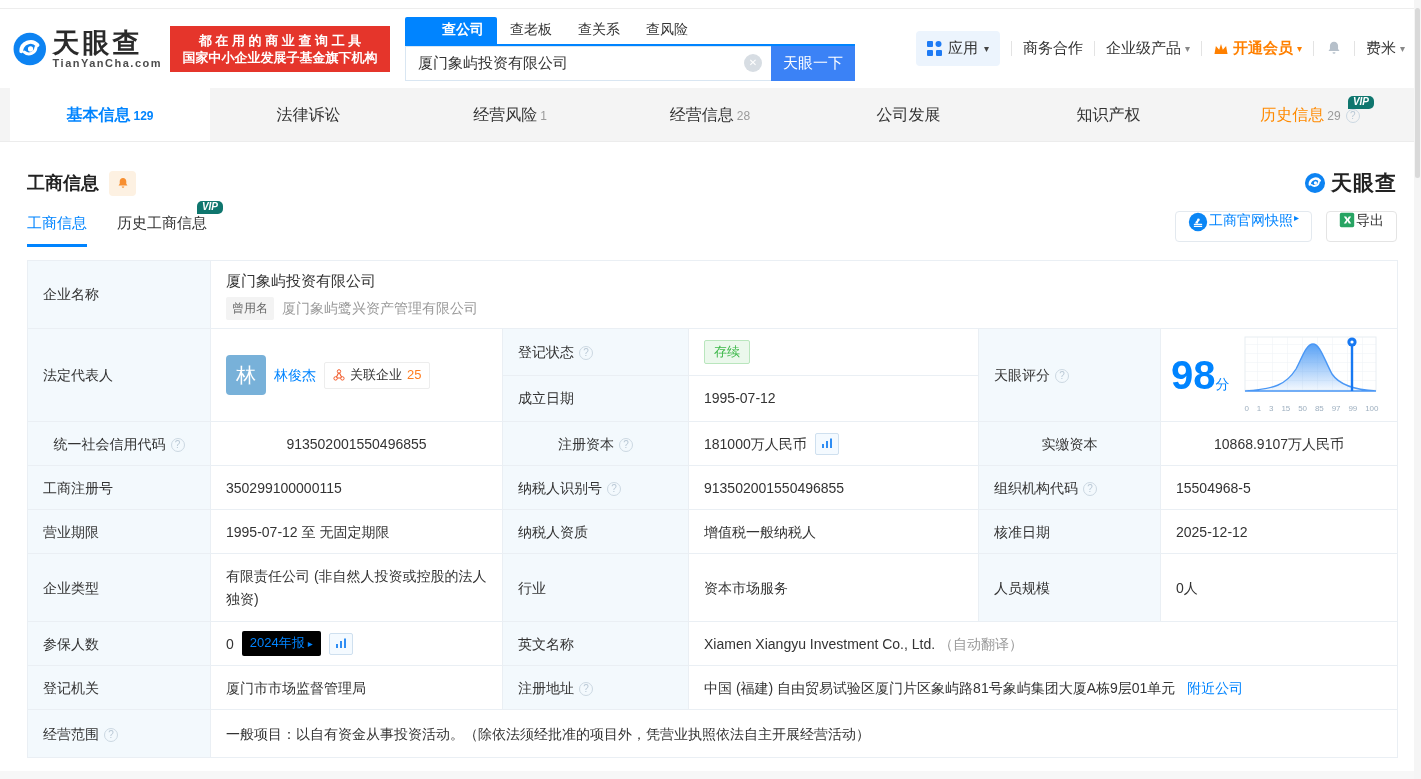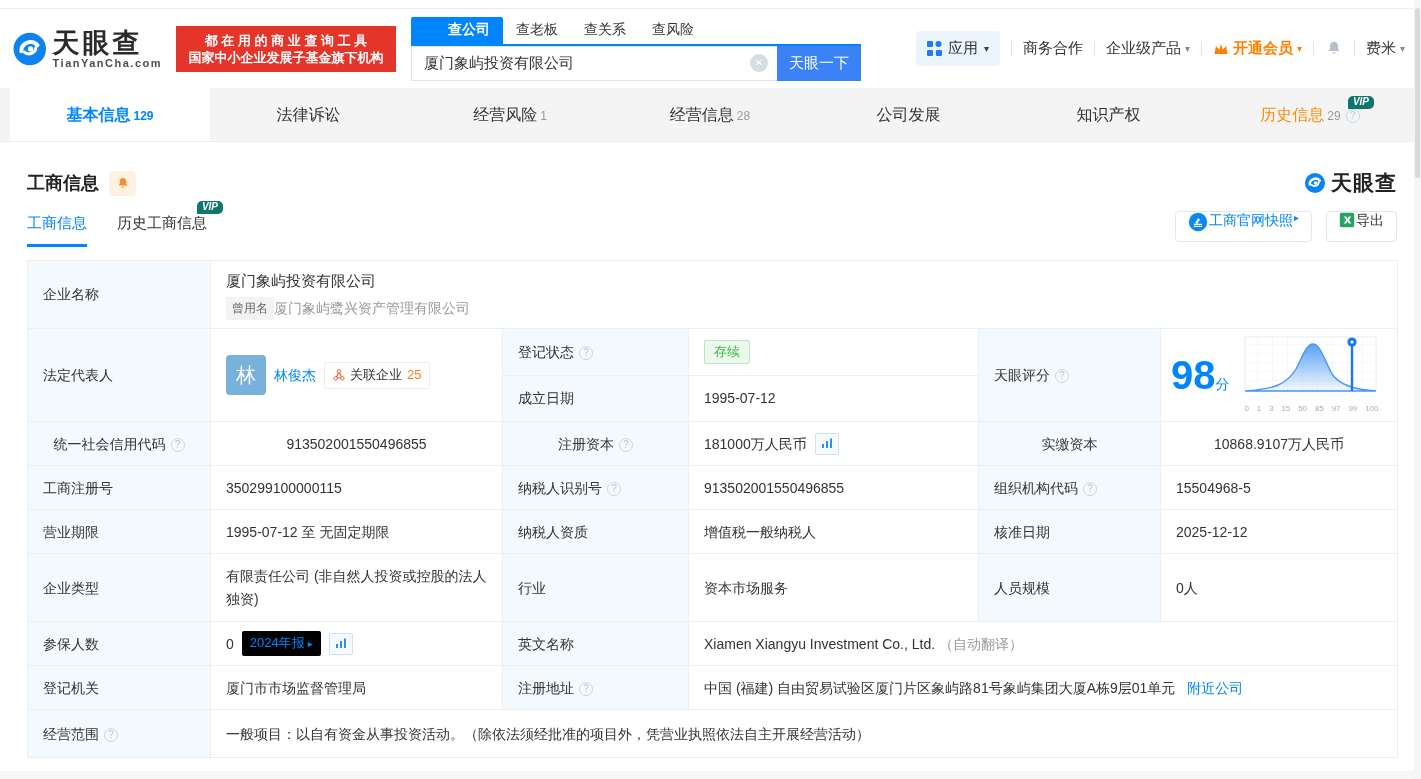--- a/index.html
+++ b/index.html
@@ -7,21 +7,21 @@
     font-family:"Liberation Sans","DejaVu Sans",sans-serif; color:#333; }
   .topstrip { height:9px; border-bottom:1px solid #ededed; background:#fff; }
 
   
   .header { height:79px; display:flex; align-items:center; padding-left:12px; background:#fff; }
   .logo { display:flex; align-items:center; width:150px; flex:none; }
   .logo-txt { margin-left:5px; }
   .logo-name { font-size:27px; font-weight:bold; color:#2a2a2a; letter-spacing:3px; line-height:28px; }
   .logo-domain { font-size:11px; color:#4d4d4d; letter-spacing:1.5px; font-weight:bold; }
   .slogan { background:#e5352b; color:#fff; font-size:13px; font-weight:bold; width:220px; flex:none;
-    padding:6px 8px; text-align:center; line-height:17px; margin-left:14px; }
+    padding:6px 8px; text-align:center; line-height:17px; margin-left:8px; }
   .searchbox { margin-left:15px; width:450px; flex:none; }
   .search-tabs { display:flex; border-bottom:2px solid #0084ff; font-size:14px; align-items:flex-end; }
   .search-tab { padding:4px 13px 5px; color:#333; cursor:pointer; }
   .search-tab.active { background:#0084ff; color:#ffffff; border-radius:2px 2px 0 0; font-weight:bold;padding-left:37px; }
   .search-row { display:flex; height:35px; }
   .input-wrap { position:relative; flex:1; }
   .search-input { width:100%; height:100%; border:1px solid #d9e6f2; border-right:none;
     padding:0 34px 0 12px; font-size:15px; color:#333; outline:none; }
   .clear-btn { position:absolute; right:9px; top:8px; width:18px; height:18px; border-radius:50%;
     background:#d7dde3; color:#fff; font-size:10px; display:flex; align-items:center; justify-content:center; cursor:pointer; }
@@ -70,21 +70,21 @@
   .export-btn { border-color:#e4e4e4; color:#333; }
   .arrow-r { font-size:10px; }
 
   
   table.info { border-collapse:collapse; margin:13px 24px 0 27px; table-layout:fixed; width:1370px; }
   .info td { border:1px solid #eaeff4; padding:8px 15px; font-size:14px; color:#333; vertical-align:middle;
     line-height:1.6; word-break:break-all; }
   .info td.lbl { background:#f3f9fd; color:#333; }
   .cell-flex { display:flex; align-items:center; gap:8px; flex-wrap:wrap; }
   .company-name { font-size:15px; color:#333; margin-bottom:4px; }
-  .former-row { display:flex; align-items:center; }
+  .former-row { display:flex; align-items:center; gap:8px; }
   .former-badge { background:#f3f3f3; color:#666; font-size:12px; padding:2px 6px; border-radius:2px; }
   .former-name { color:#999; font-size:14px; }
   .avatar { width:40px; height:40px; background:#78b1d9; border-radius:4px; color:#fff; font-size:20px;
     display:flex; align-items:center; justify-content:center; flex:none; cursor:pointer; }
   .blue-link { color:#0084ff; cursor:pointer; text-decoration:none; }
   .related-badge { border:1px solid #ededed; border-radius:2px; padding:2px 8px; display:inline-flex;
     align-items:center; gap:5px; font-size:13px; color:#333; cursor:pointer; background:#fff; }
   .related-cnt { color:#ff7d20; }
   .status-badge { display:inline-block; background:#ebf8ec; border:1px solid #b9e6bd; color:#3eb84a;
     font-size:13px; padding:1px 9px; border-radius:2px; }

